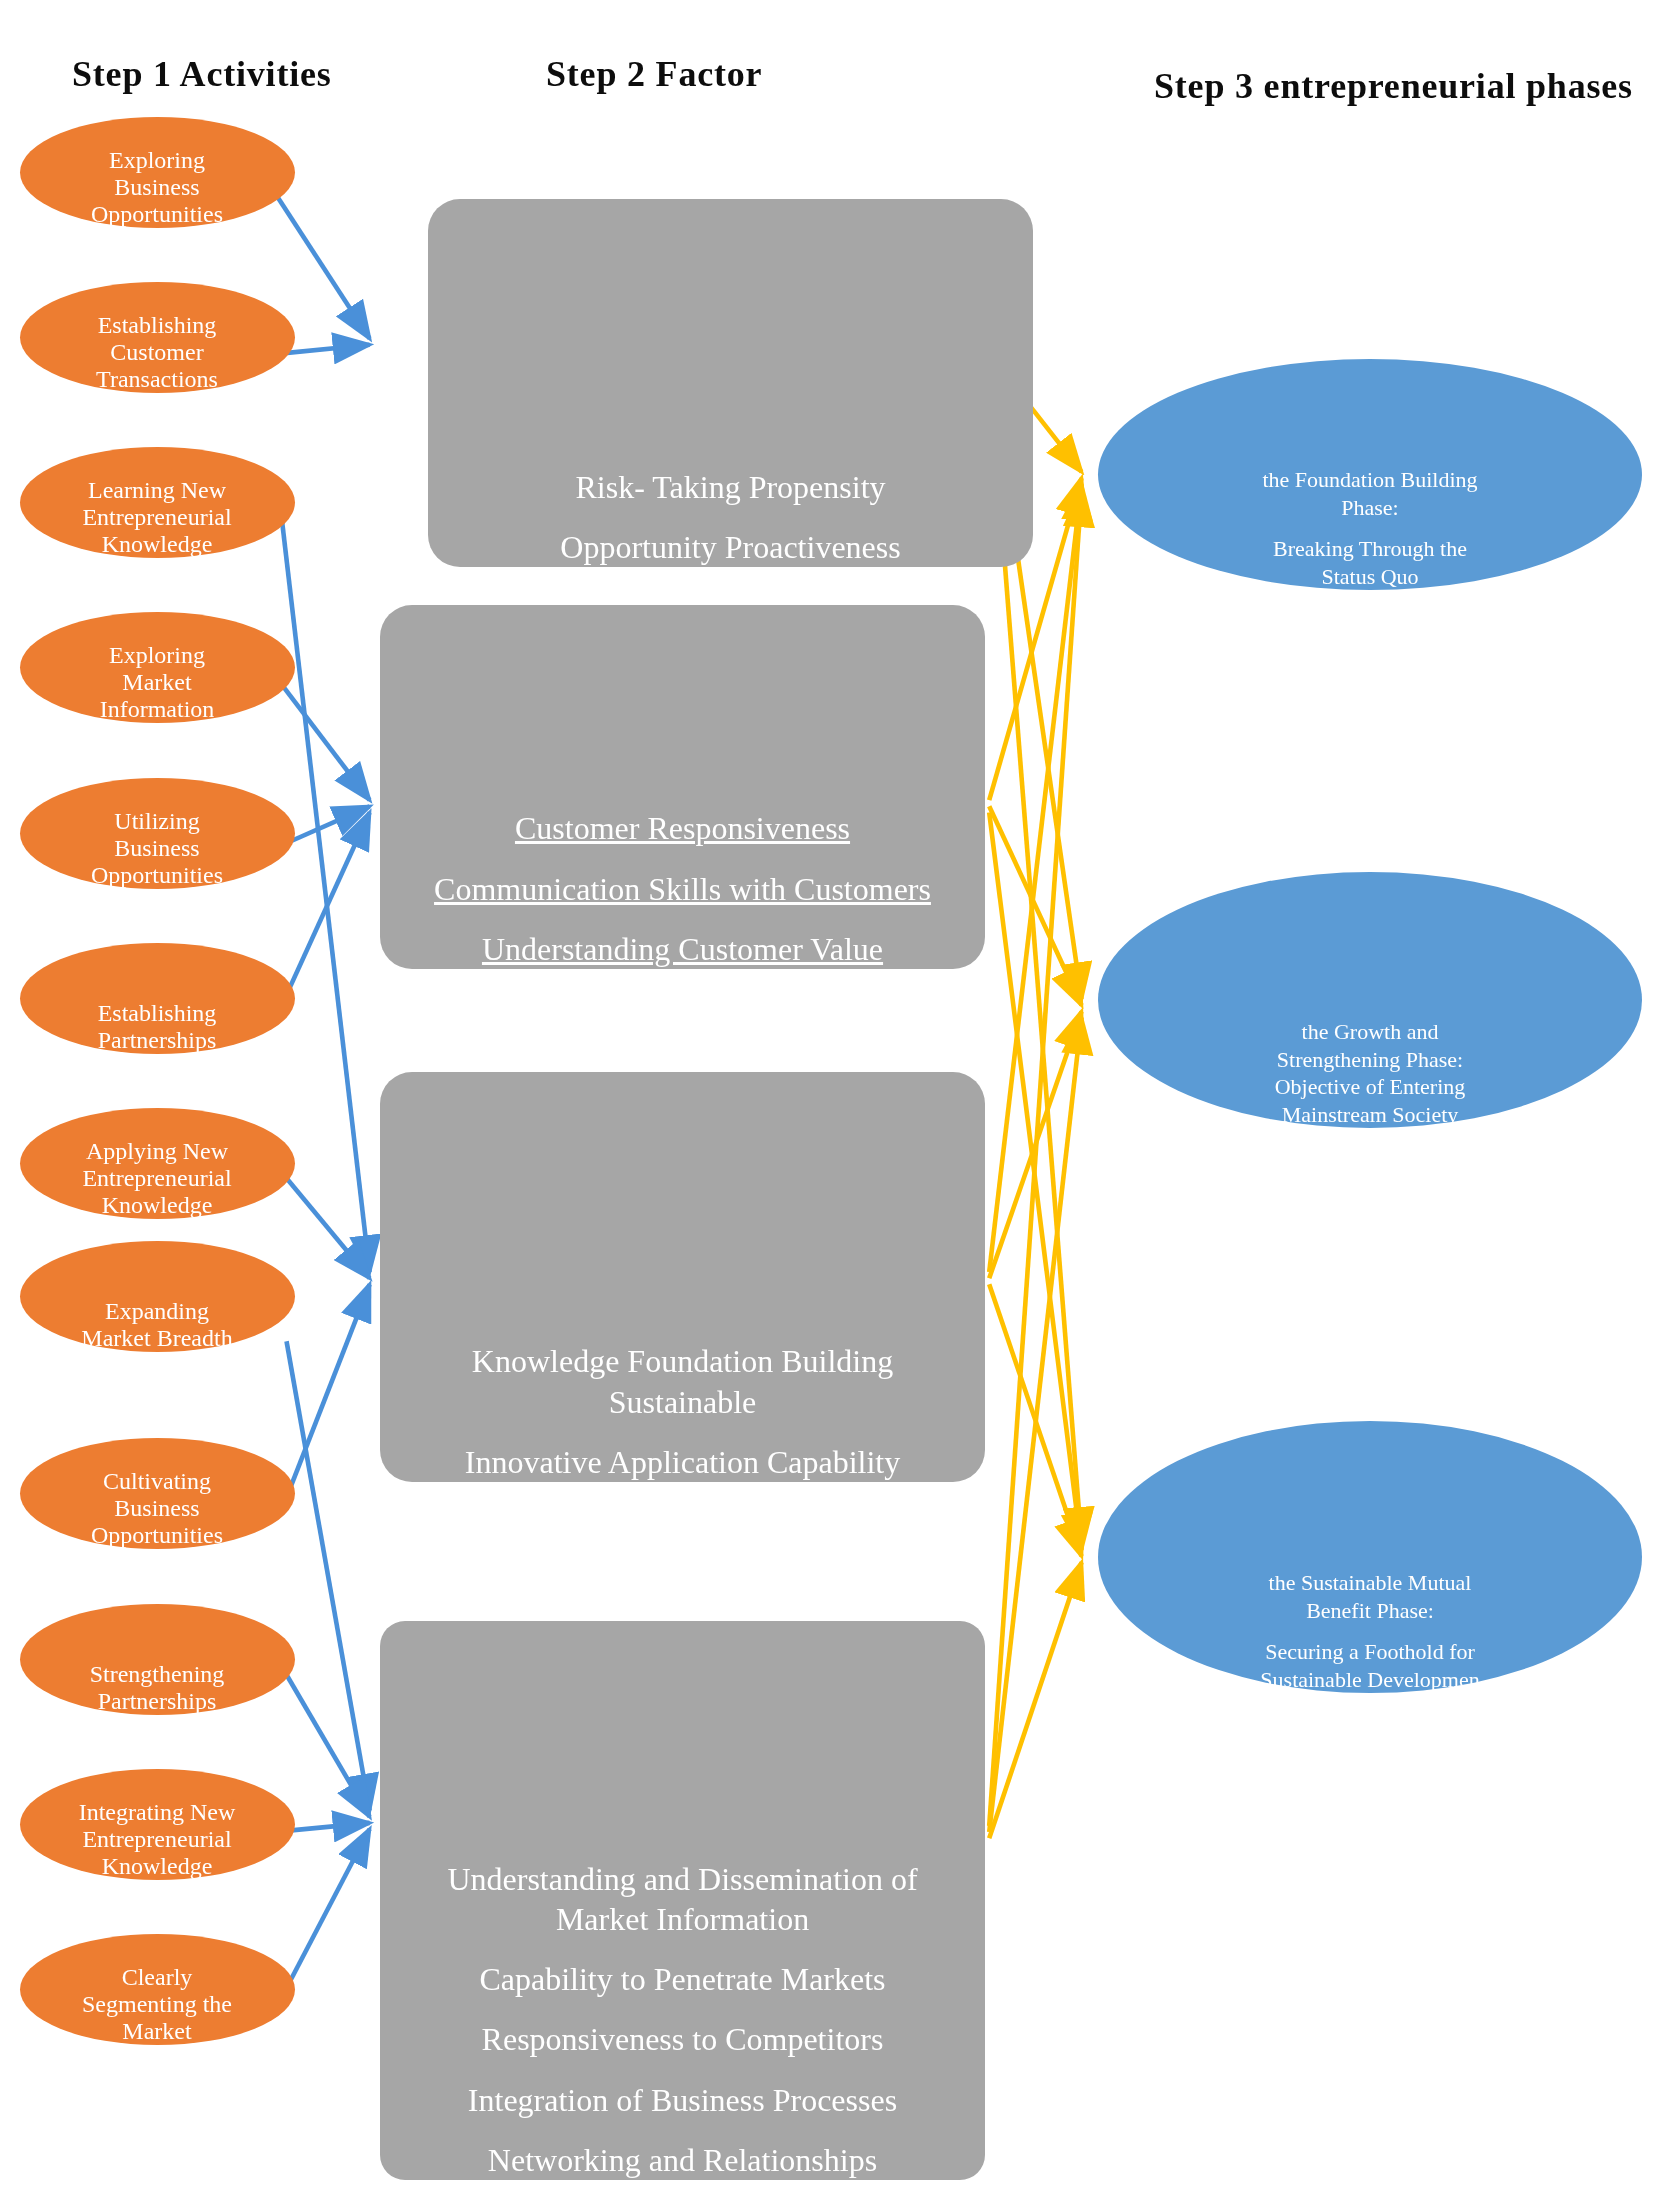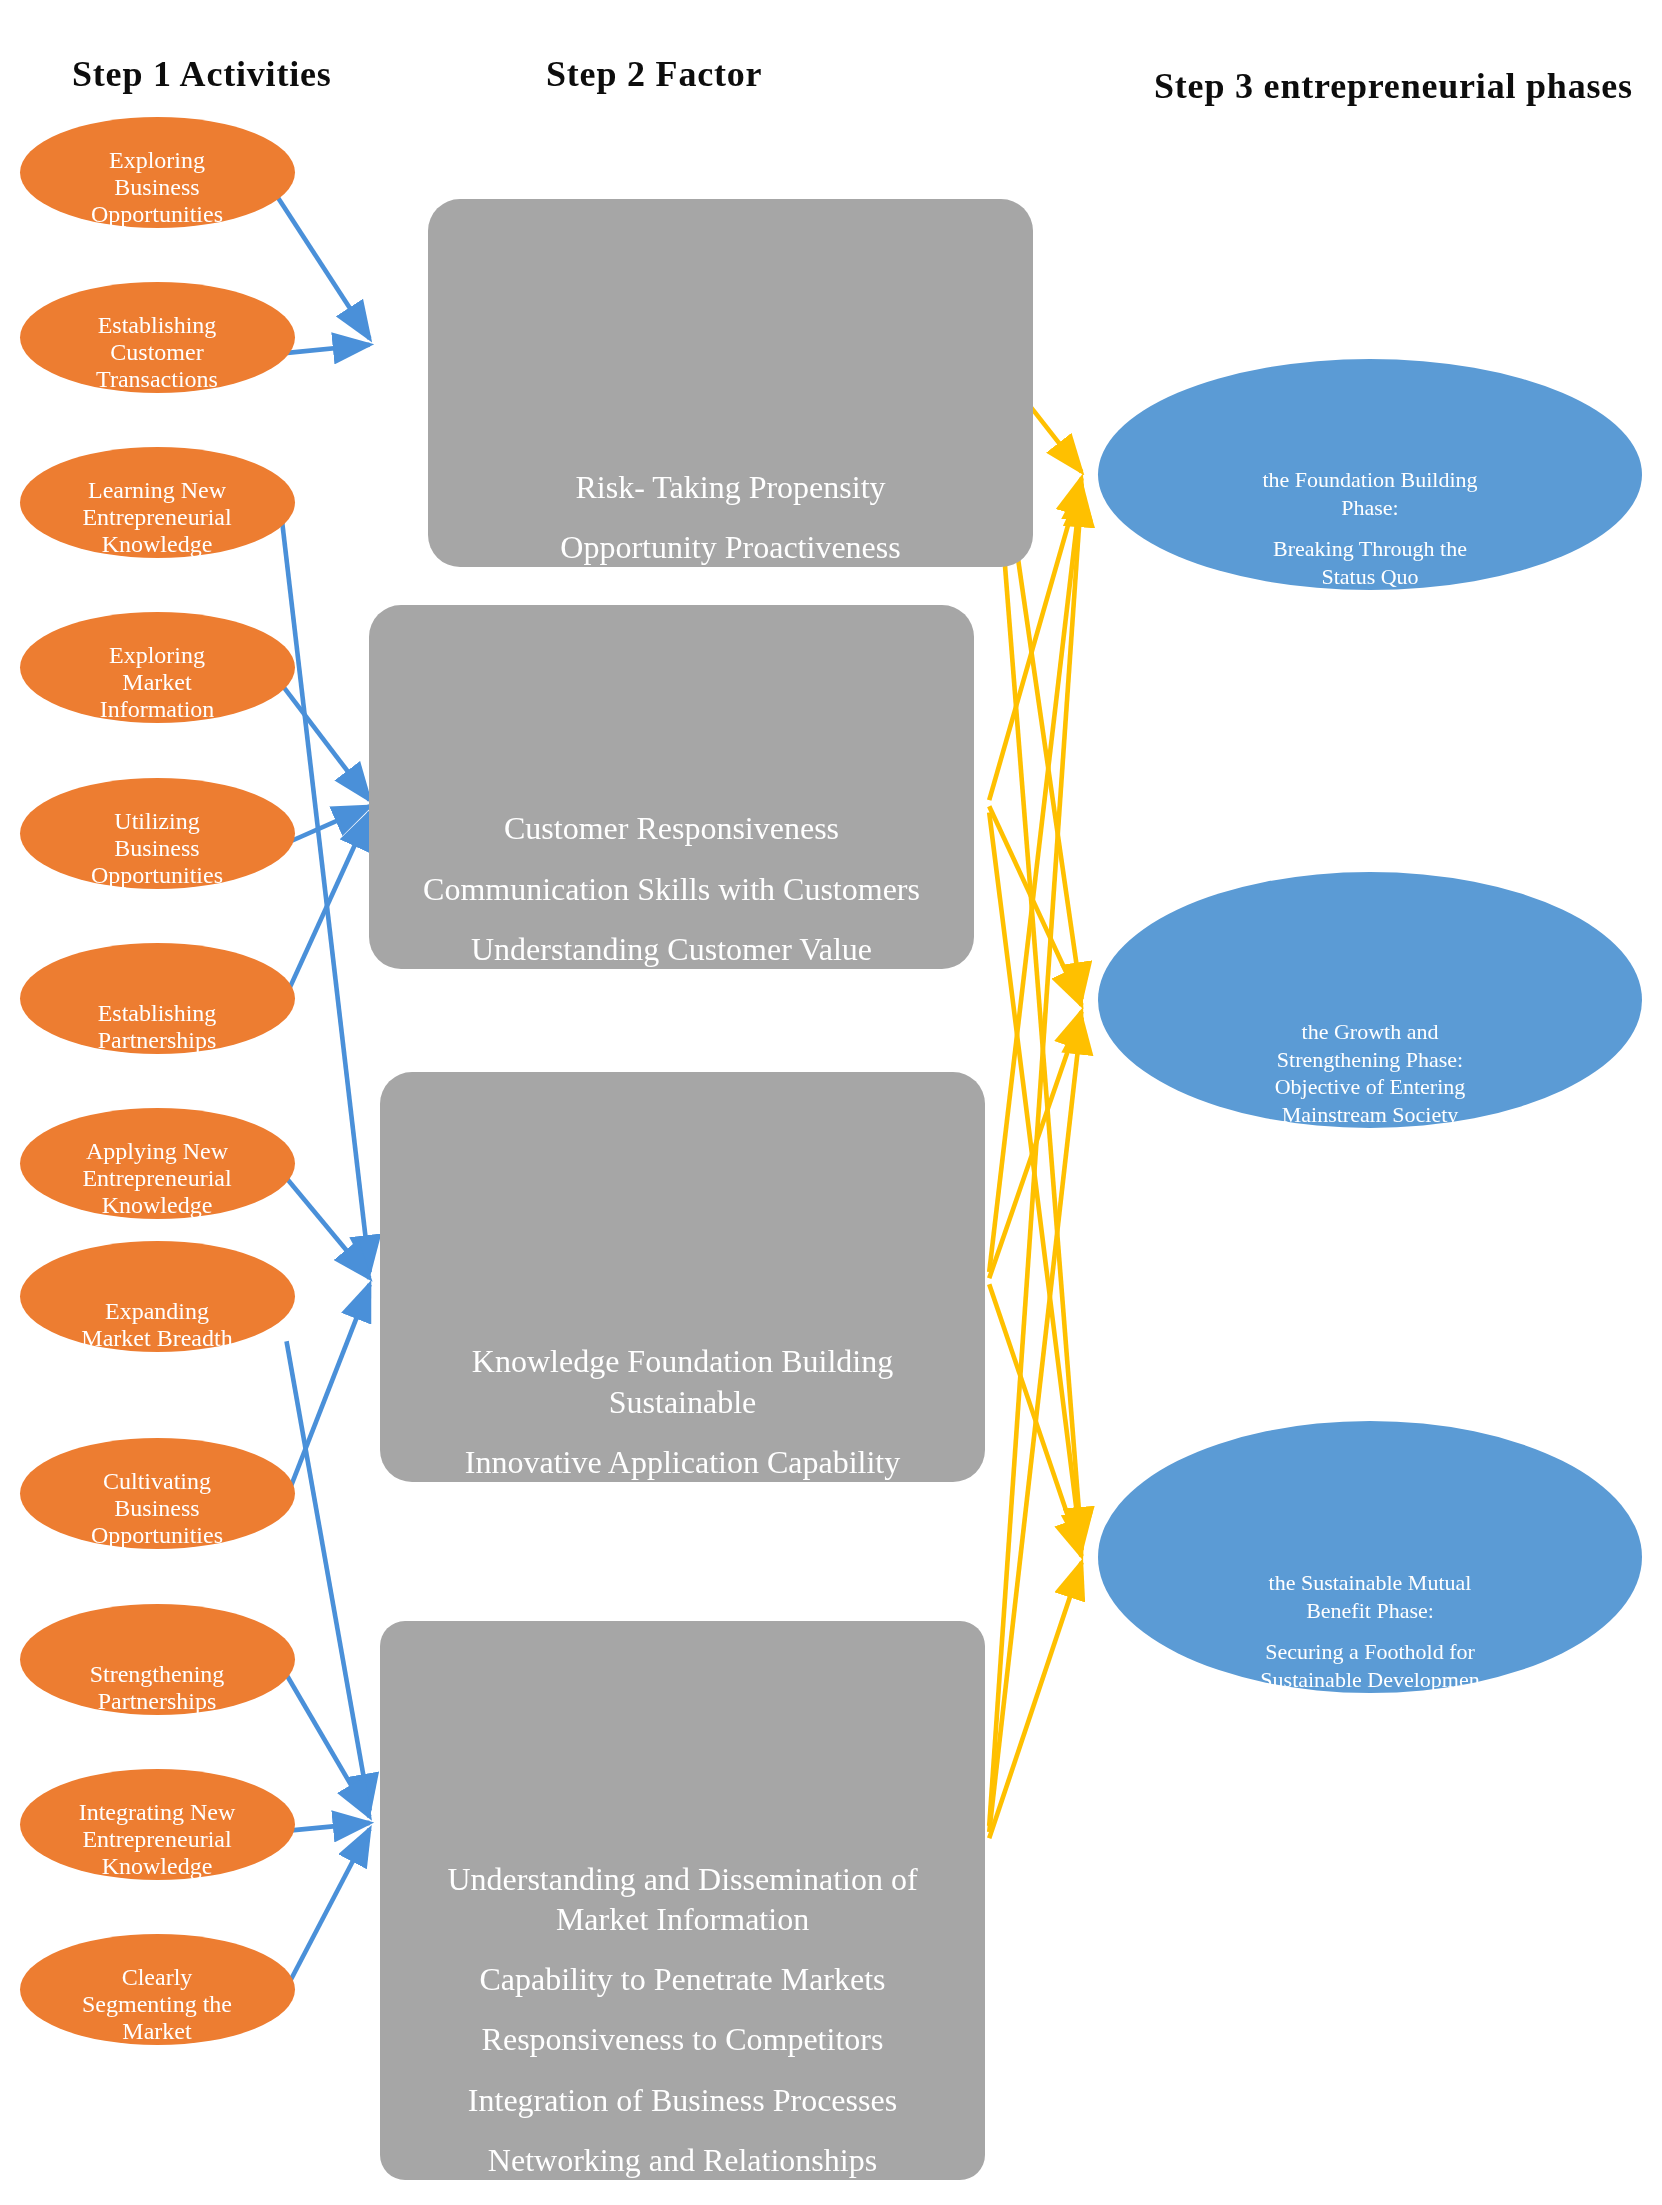--- a/index.html
+++ b/index.html
@@ -208,21 +208,21 @@
       </span>
     </div>
 
   <div class="node factor" style="left:380px; top:199px; width:605px; height:368px;margin-left:48px;">
       <span class="txt">
         <span class="ln">Risk- Taking Propensity</span>
         <span class="gap"></span>
         <span class="ln">Opportunity Proactiveness</span>
       </span>
     </div>
-  <div class="node factor" style="left:369px; top:605px; width:605px; height:364px;">
+  <div class="node factor" style="left:380px; top:605px; width:605px; height:364px;text-decoration:underline;">
       <span class="txt">
         <span class="ln">Customer Responsiveness</span>
         <span class="gap"></span>
         <span class="ln">Communication Skills with Customers</span>
         <span class="gap"></span>
         <span class="ln">Understanding Customer Value</span>
       </span>
     </div>
   <div class="node factor" style="left:380px; top:1072px; width:605px; height:410px;">
       <span class="txt">

